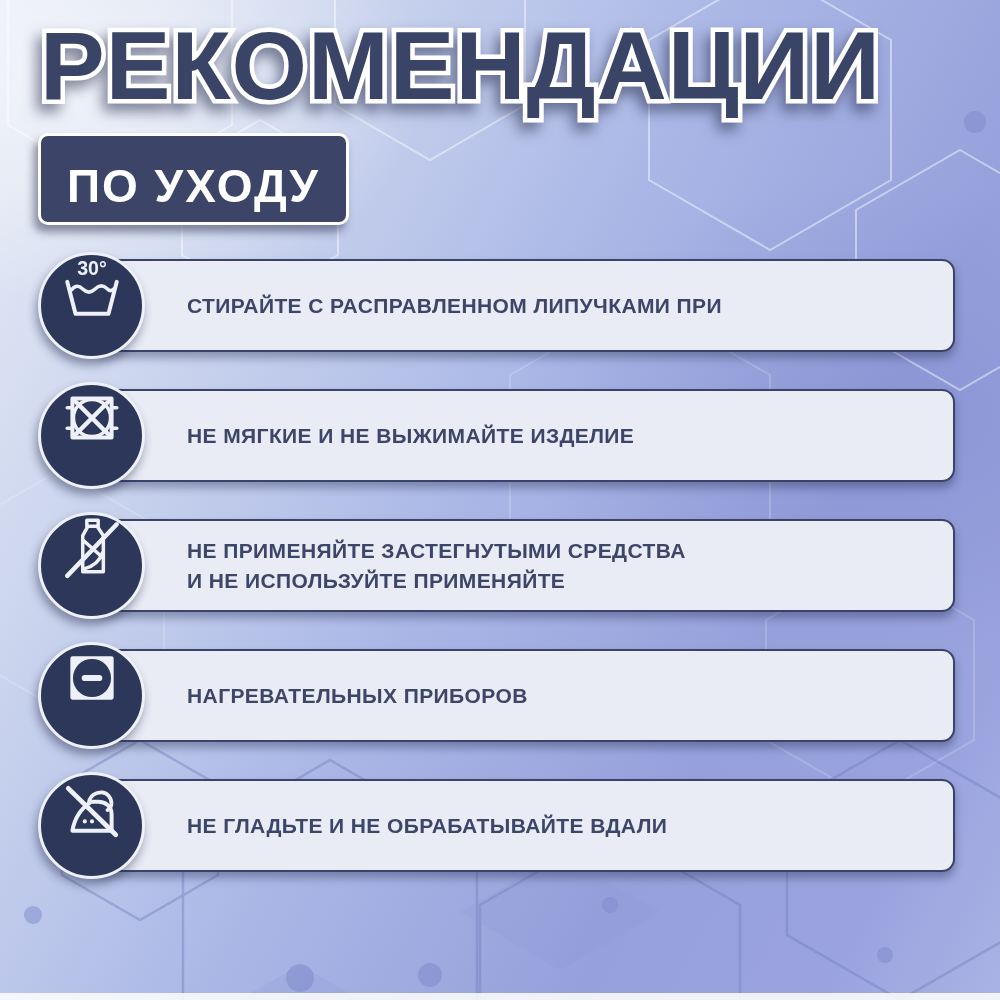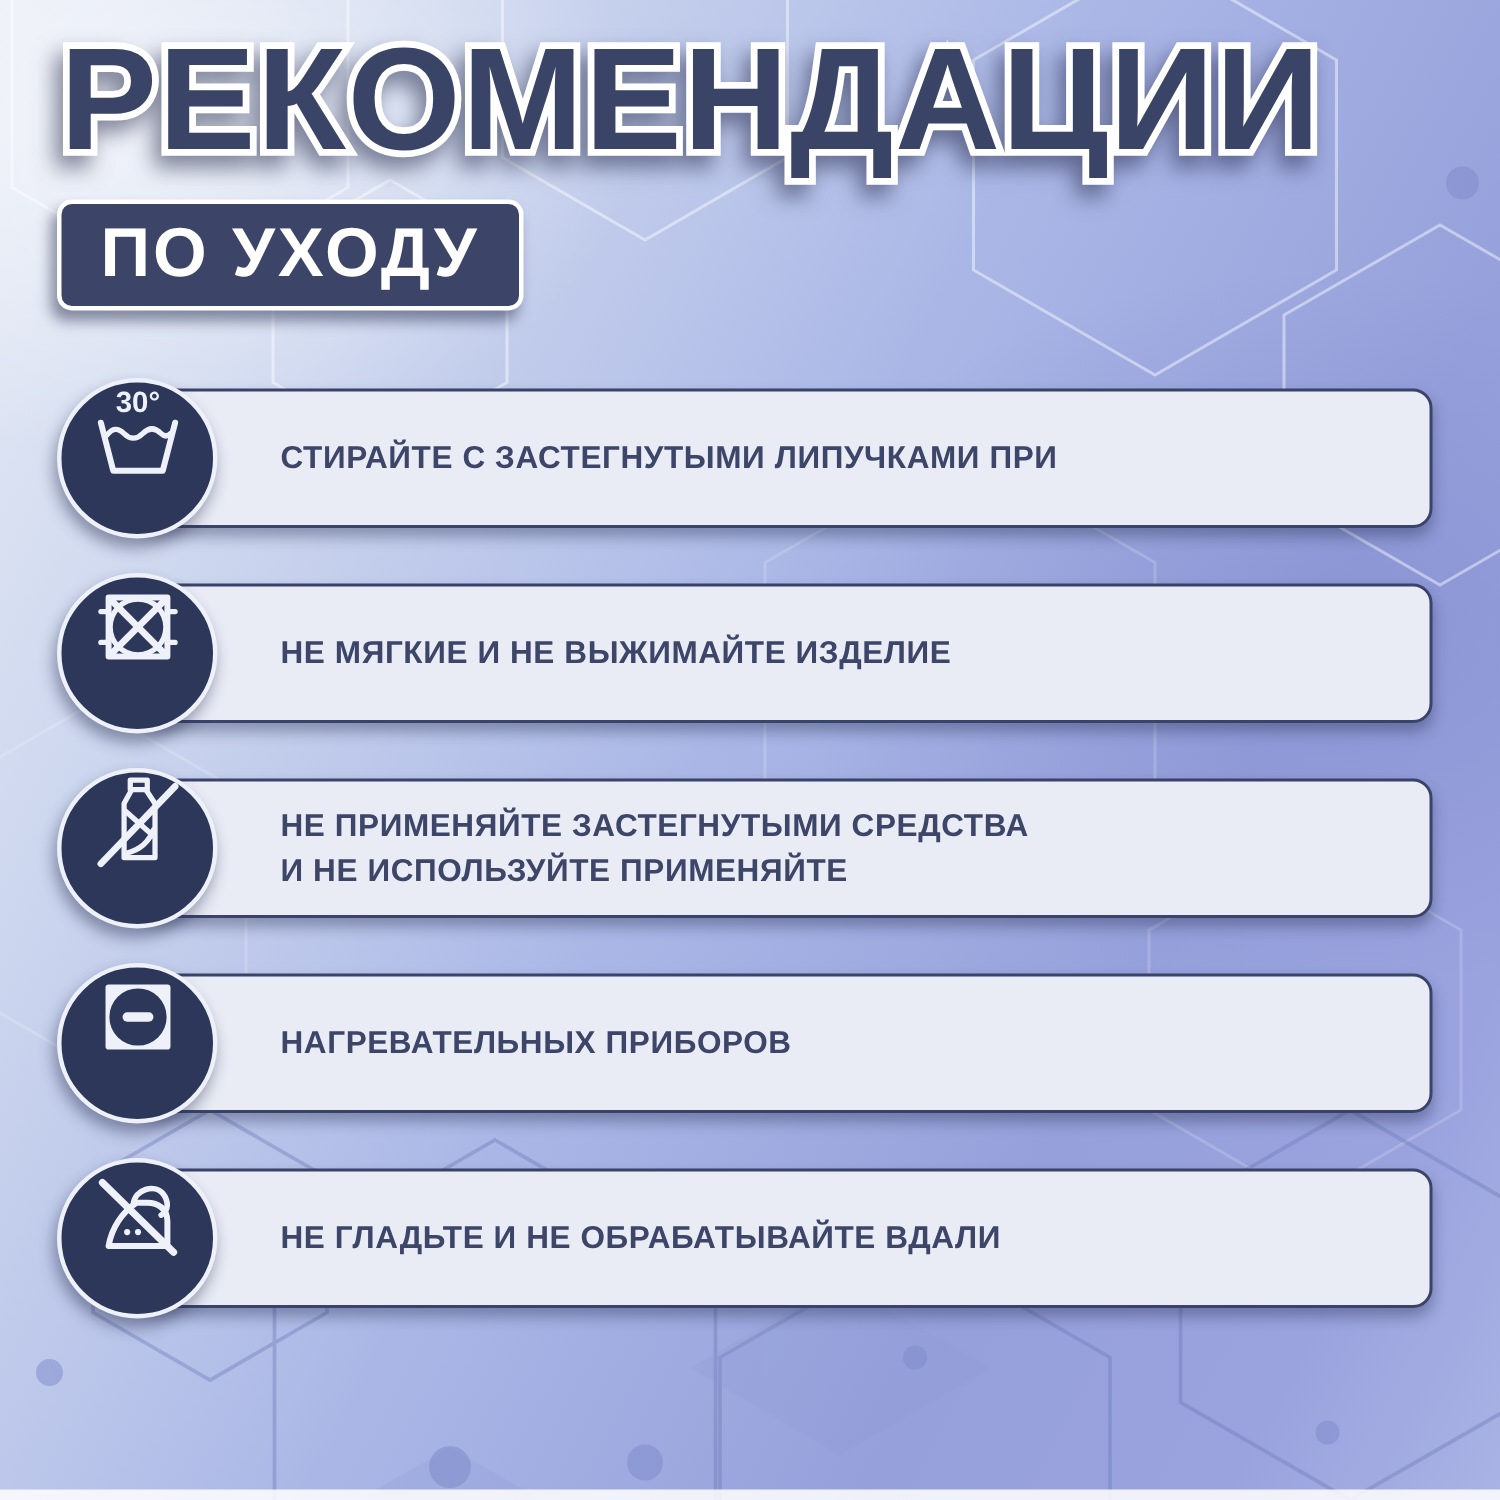--- a/index.html
+++ b/index.html
@@ -27,21 +27,21 @@
     filter:drop-shadow(-5px 8px 7px rgba(36,42,74,0.55));
   }
   .title-fill{color:#3a4466;}
 
   
   .badge{
     position:absolute;left:38px;top:133px;
     display:inline-block;
     background:#3c4568;color:#ffffff;
     border:3px solid #ffffff;border-radius:10px;
-    padding:6px 26px 10px 26px;
+    padding:24px 26px 10px 26px;
     font-size:46px;font-weight:bold;letter-spacing:2px;line-height:52px;
     box-shadow:-4px 7px 9px rgba(36,42,74,0.5);
   }
 
   
   .rows{position:absolute;left:0;right:0;top:252px;}
   .row{display:flex;align-items:center;height:107px;margin:0 45px 23px 38px;position:relative;}
   .icon-circle{
     flex:none;width:107px;height:107px;border-radius:50%;
     background:#2c3759;border:3px solid #eef1f9;box-sizing:border-box;
@@ -117,21 +117,21 @@
 
     <div class="row">
       <div class="icon-circle">
         <svg class="care-svg" width="66" height="66" viewBox="0 0 64 64" fill="none" stroke="#eef1f9" stroke-width="4" stroke-linecap="round" stroke-linejoin="round">
           <text x="32" y="19" text-anchor="middle" fill="#eef1f9" stroke="none" style="font:bold 19px 'Liberation Sans',sans-serif">30°</text>
           <path d="M8 26 L16 57 L48 57 L56 26"></path>
           <path d="M12 34 Q17 27 23 33 Q29 39 35 33 Q41 27 47 33 Q50 36 53 33" stroke-width="3.5"></path>
         </svg>
       </div>
       <div class="pill">
-        <div class="line">СТИРАЙТЕ С ЗАСТЕГНУТЫМИ ЛИПУЧКАМИ ПРИ</div>
+        <div class="line">СТИРАЙТЕ С РАСПРАВЛЕННОМ ЛИПУЧКАМИ ПРИ</div>
       </div>
     </div>
 
     <div class="row">
       <div class="icon-circle">
         <svg class="care-svg" width="66" height="66" viewBox="0 0 64 64" fill="none" stroke="#eef1f9" stroke-width="4" stroke-linecap="round" stroke-linejoin="round">
           <rect x="13" y="13" width="38" height="38"></rect>
           <circle cx="32" cy="32" r="18" stroke-width="3.5"></circle>
           <line x1="15" y1="15" x2="49" y2="49" stroke-width="4.5"></line>
           <line x1="49" y1="15" x2="15" y2="49" stroke-width="4.5"></line>

